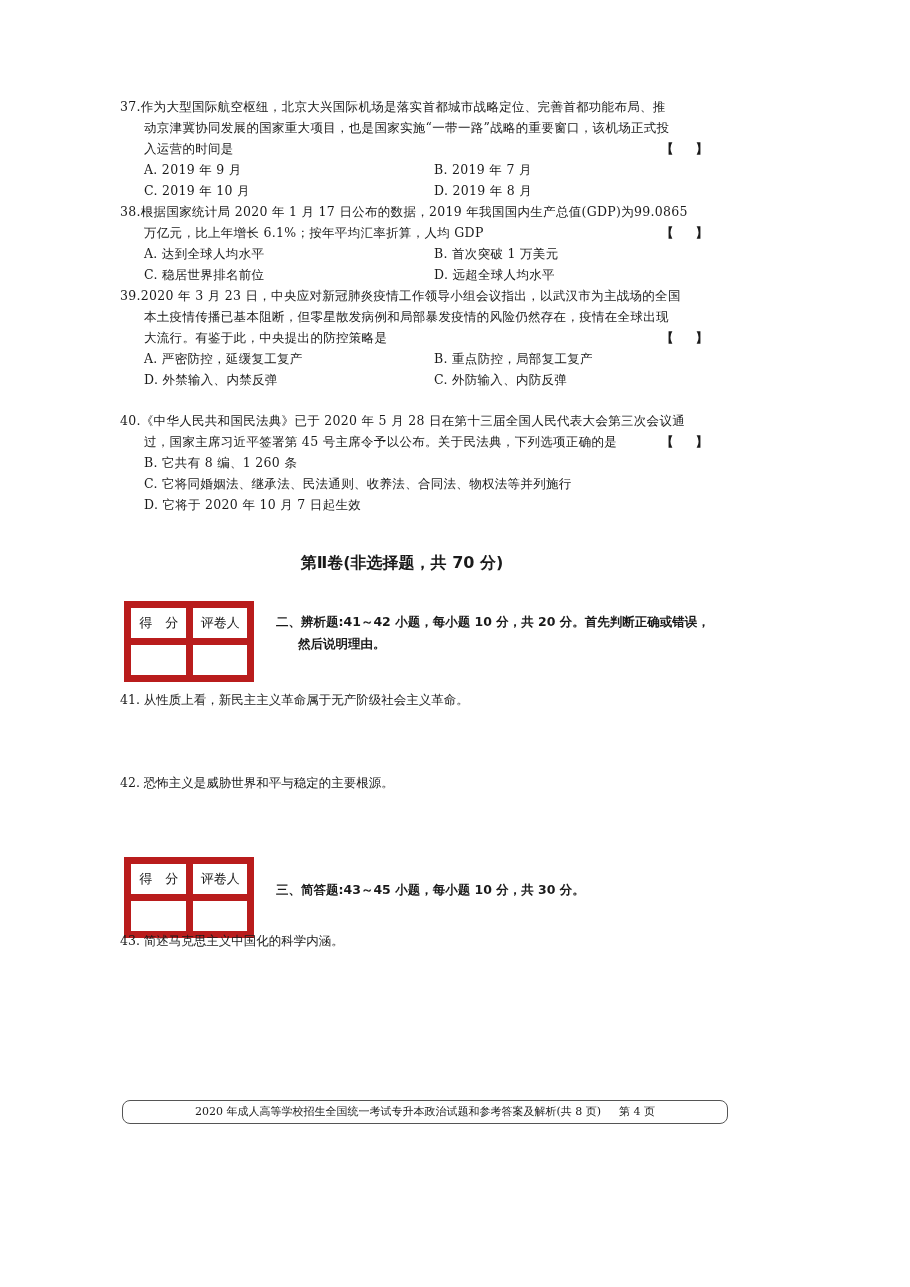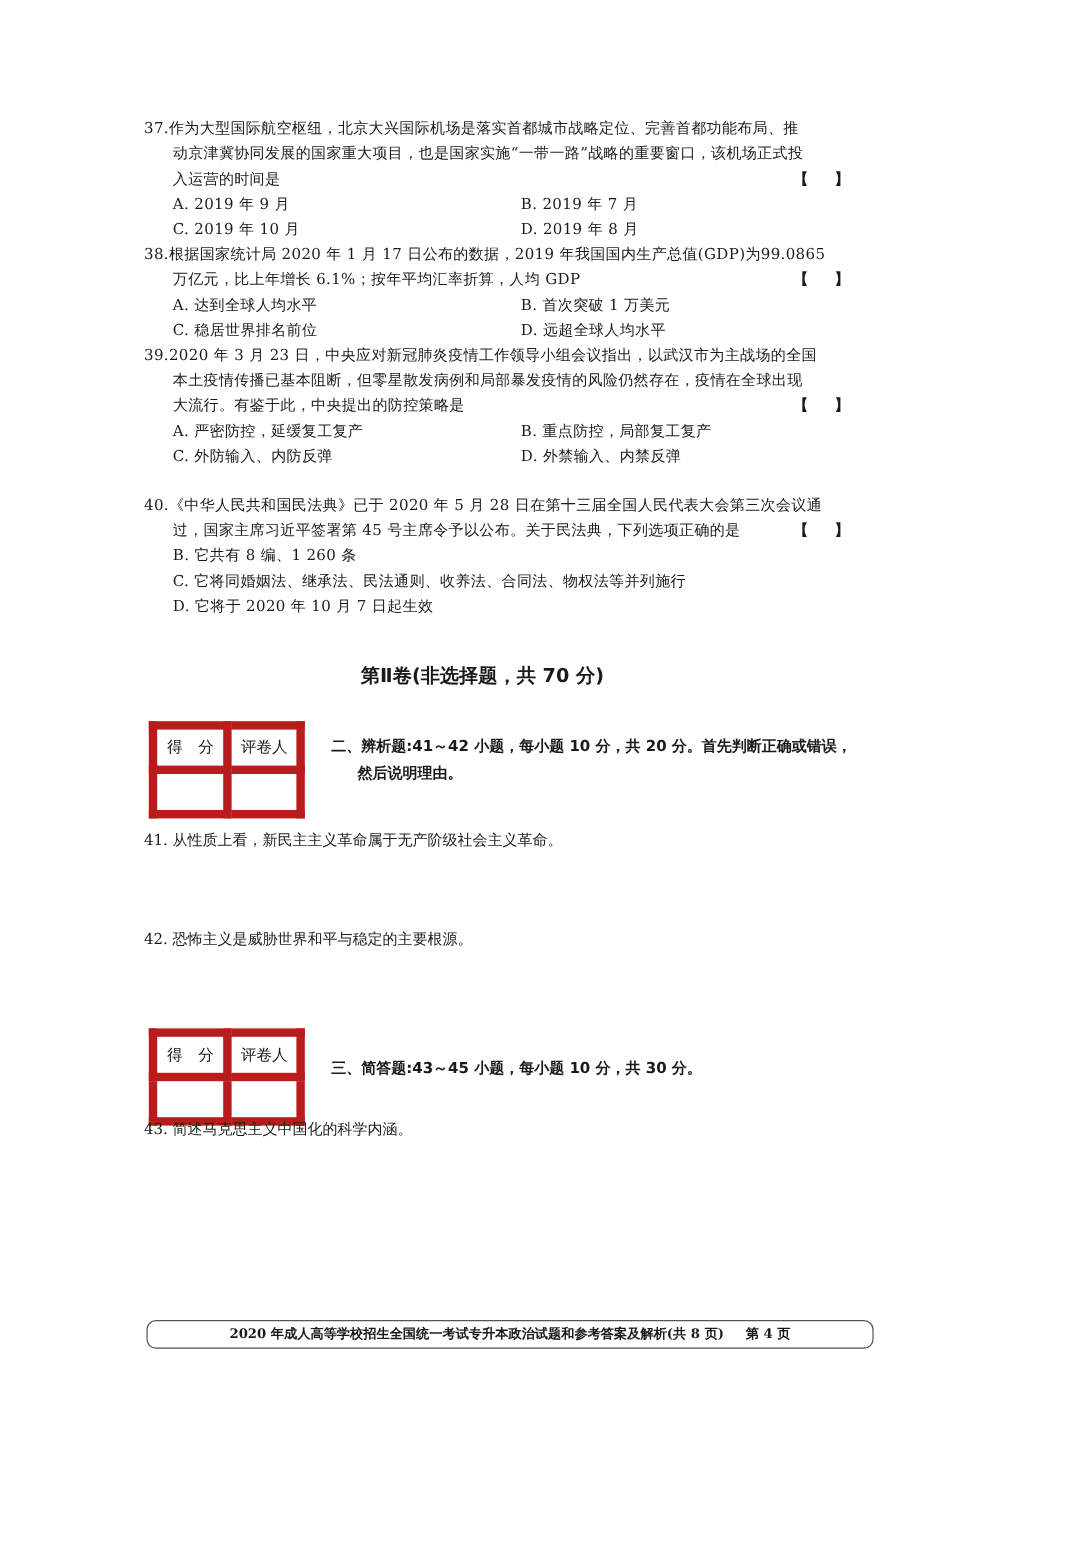--- a/index.html
+++ b/index.html
@@ -38,21 +38,21 @@
       font-family: "DejaVu Sans", "Liberation Sans", sans-serif;
       font-weight: bold; font-size: 12.5px; line-height: 22px;
     }
     .section-head .cont { padding-left: 22px; display: block; }
     .open-q {
       position: absolute; left: 120px; font-size: 12.5px; line-height: 20px; white-space: nowrap;
     }
     .footer {
       position: absolute; left: 122px; top: 1100px; width: 604px; height: 22px;
       border: 1px solid #555; border-radius: 8px;
-      font-size: 11px; line-height: 22px; text-align: center; font-weight: bold;
+      font-size: 11px; line-height: 22px; text-align: center; font-weight: normal;
     }
     .footer .pg { margin-left: 18px; }
   </style>
 </head>
 <body>
 
 <div class="page">
 
   <div class="q" style="top:96px;">
     <span class="stem-line"><span>37.</span><span>作为大型国际航空枢纽，北京大兴国际机场是落实首都城市战略定位、完善首都功能布局、推</span></span>
@@ -88,22 +88,22 @@
   <div class="q" style="top:285px;">
     <span class="stem-line"><span>39.</span><span>2020 年 3 月 23 日，中央应对新冠肺炎疫情工作领导小组会议指出，以武汉市为主战场的全国</span></span>
     <span class="stem-line indent">本土疫情传播已基本阻断，但零星散发病例和局部暴发疫情的风险仍然存在，疫情在全球出现</span>
     <span class="stem-line indent" style="position:relative;"><span>大流行。有鉴于此，中央提出的防控策略是</span><span class="bracket">【】</span></span>
     <div class="opts">
       <div class="opt-row">
           <span class="opt">A. 严密防控，延缓复工复产</span>
           <span class="opt">B. 重点防控，局部复工复产</span>
         </div>
       <div class="opt-row">
+          <span class="opt">D. 外禁输入、内禁反弹</span>
           <span class="opt">C. 外防输入、内防反弹</span>
-          <span class="opt">D. 外禁输入、内禁反弹</span>
         </div>
     </div>
   </div>
 
   <div class="q" style="top:410px;">
     <span class="stem-line"><span>40.</span><span>《中华人民共和国民法典》已于 2020 年 5 月 28 日在第十三届全国人民代表大会第三次会议通</span></span>
     <span class="stem-line indent" style="position:relative;"><span>过，国家主席习近平签署第 45 号主席令予以公布。关于民法典，下列选项正确的是</span><span class="bracket">【】</span></span>
     <div class="opts">
       <span class="opt-full">B. 它共有 8 编、1 260 条</span>
       <span class="opt-full">C. 它将同婚姻法、继承法、民法通则、收养法、合同法、物权法等并列施行</span>

